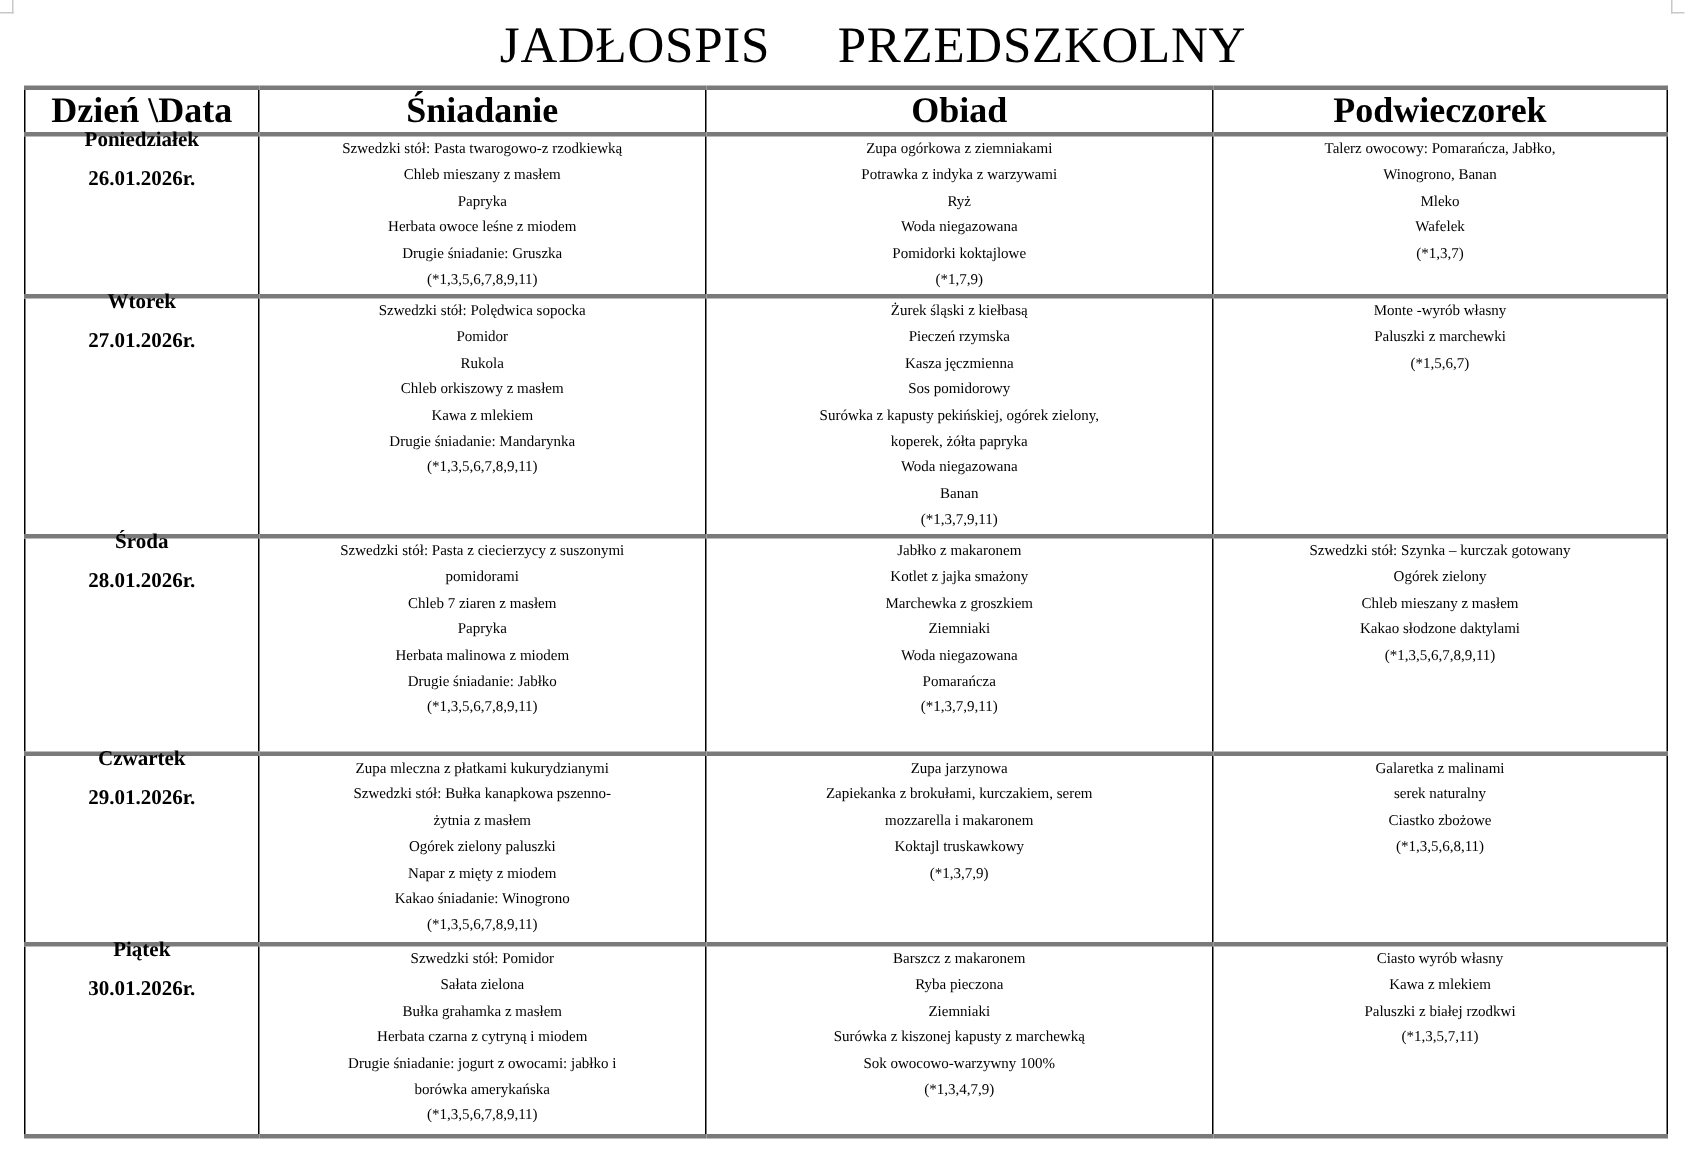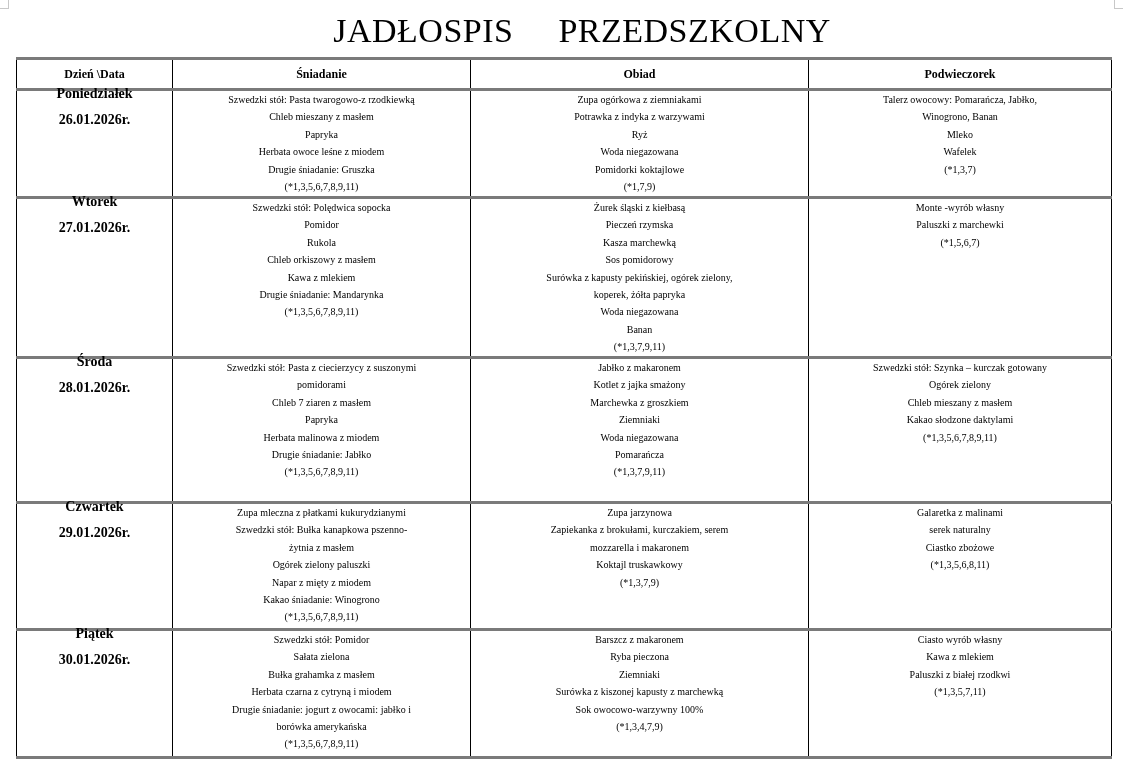--- a/index.html
+++ b/index.html
@@ -6,21 +6,21 @@
     body { width: 1127px; height: 780px; position: relative; overflow: hidden;
       font-family: "Liberation Serif", "DejaVu Serif", serif; color: #000; }
     .corner-mark { position: absolute; width: 8px; height: 8px; border-color: #c8c8c8; border-style: solid; }
     .corner-tl { left: 0; top: 0; border-width: 0 1px 1px 0; }
     .corner-tr { right: 4px; top: 0; border-width: 0 0 1px 1px; }
     .title { position: absolute; left: 0; top: 10px; width: 1164px; text-align: center;
       font-size: 34px; letter-spacing: 0.5px; white-space: pre; line-height: 42px; }
     table.menu { position: absolute; left: 16px; top: 57px; border-collapse: collapse; table-layout: fixed; width: 1095px; }
     table.menu td, table.menu th { border-left: 1.5px solid #000; border-right: 1.5px solid #000;
       border-top: 3px solid #7a7a7a; border-bottom: 3px solid #7a7a7a; padding: 0; vertical-align: top; text-align: center; }
-    th { font-weight: bold; font-size: 12px; height: 28px; vertical-align: middle !important; line-height: 28px; font-family: Liberation Serif, serif; }
+    th { font-weight: bold; font-size: 24px; height: 28px; vertical-align: middle !important; line-height: 28px; font-family: Liberation Serif, serif; }
     td.day { vertical-align: middle; font-weight: bold; font-size: 14px; line-height: 26px; }
     td.day .daywrap { position: relative; top: -10px; }
     td.meal { font-size: 10px; line-height: 17.4px; padding-top: 4px; }
     .line { display: block; white-space: nowrap; }
   </style>
 </head>
 <body>
 
 <div class="corner-mark corner-tl"></div>
 <div class="corner-mark corner-tr"></div>
@@ -86,21 +86,21 @@
           <span class="line">Pomidor</span>
           <span class="line">Rukola</span>
           <span class="line">Chleb orkiszowy z masłem</span>
           <span class="line">Kawa z mlekiem</span>
           <span class="line">Drugie śniadanie: Mandarynka</span>
           <span class="line">(*1,3,5,6,7,8,9,11)</span>
         </td>
         <td class="meal">
           <span class="line">Żurek śląski z kiełbasą</span>
           <span class="line">Pieczeń rzymska</span>
-          <span class="line">Kasza marchewką</span>
+          <span class="line">Kasza jęczmienna</span>
           <span class="line">Sos pomidorowy</span>
           <span class="line">Surówka z kapusty pekińskiej, ogórek zielony,</span>
           <span class="line">koperek, żółta papryka</span>
           <span class="line">Woda niegazowana</span>
           <span class="line">Banan</span>
           <span class="line">(*1,3,7,9,11)</span>
         </td>
         <td class="meal">
           <span class="line">Monte -wyrób własny</span>
           <span class="line">Paluszki z marchewki</span>

